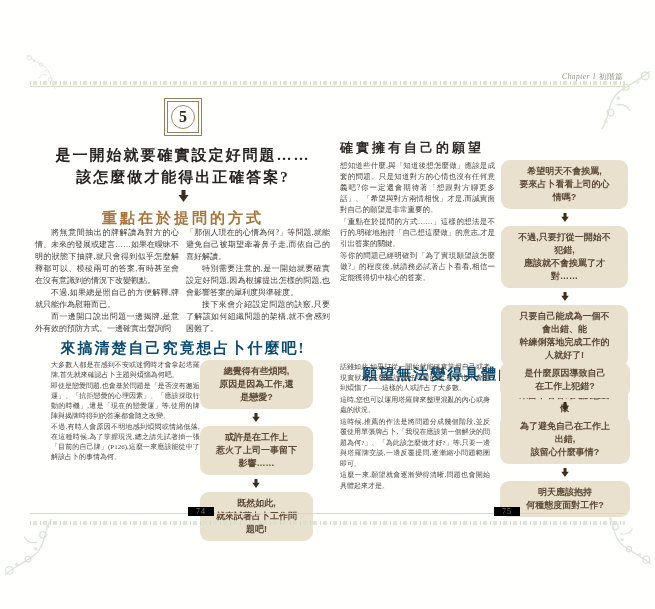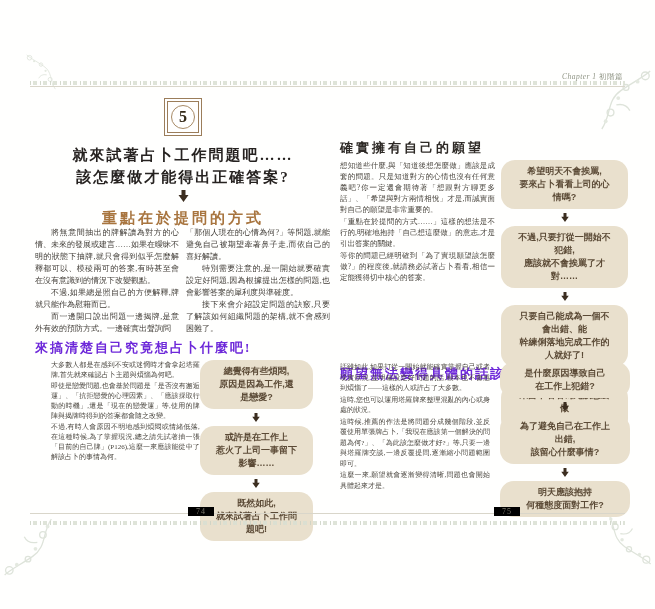--- a/index.html
+++ b/index.html
@@ -31,38 +31,38 @@
   .arr{display:inline-block;color:#3c2e20;line-height:0;}
   .arr svg{display:block;}
 
   
   .intro{position:absolute;top:227px;left:0;display:flex;gap:7px;}
   .intro .col{width:144px;font-size:8px;line-height:12px;text-align:justify;color:#413d37;}
   .intro p{margin:0;}
   .intro p.indent{text-indent:2em;}
 
   
-  .sec-head{position:absolute;top:339px;left:0;width:100%;margin:0;
-            font-size:13px;font-weight:bold;color:#6d28d9;letter-spacing:2px;}
+  .sec-head{position:absolute;top:339px;left:0;width:100%;margin:0;text-align:center;
+            font-size:15px;font-weight:bold;color:#0c4a6e;letter-spacing:2px;}
 
   
   .zone{position:absolute;display:flex;}
   .lp-bottom{top:360px;left:16px;width:262px;}
   .rp-top{top:160px;left:0;width:288px;}
   .rp-bottom{top:362px;left:0;width:290px;}
   .para{font-size:7px;line-height:10px;text-align:justify;color:#4a463f;}
   .para p{margin:0 0 1px 0;}
   .lp-bottom .para{width:150px;}
   .rp-top .para{width:155px;font-size:7.5px;line-height:11px;}
   .rp-bottom .para{width:150px;line-height:10.5px;}
   .flow{margin-left:auto;display:flex;flex-direction:column;align-items:center;}
   .lp-bottom .flow{width:114px;}
   .rp-top .flow{width:127px;}
   .rp-bottom .flow{width:130px;}
-  .fbox{box-sizing:border-box;width:100%;background:#e9e0cd;border-radius:14px;padding:5px 16px;
+  .fbox{box-sizing:border-box;width:100%;background:#e9e0cd;border-radius:9px;padding:5px 16px;
         text-align:center;font-family:"Liberation Sans","DejaVu Sans",sans-serif;font-weight:bold;
         font-size:9px;line-height:13px;color:#5b4a36;white-space:pre-line;}
   .flow .arr{margin:4px 0;}
 
   
   .rp-head{position:absolute;top:139px;left:0;width:100%;margin:0;text-align:left;
            font-size:13px;font-weight:bold;color:#2e2a26;letter-spacing:3px;}
 </style>
 </head>
 <body>
@@ -135,21 +135,21 @@
 
   <section class="page left">
 
     <div class="lp-head">
       <div class="medallion">
         <div class="med-inner">
           <div class="med-circle">5</div>
         </div>
       </div>
       <h2 class="title">
-        <span>就來試著占卜工作問題吧……</span><br>
+        <span>是一開始就要確實設定好問題……</span><br>
         <span>該怎麼做才能得出正確答案?</span>
       </h2>
       <span class="arr">
         <svg width="13" height="12" viewBox="0 0 12 12">
             <path fill="currentColor" d="M4 0h4v5h3l-5 7-5-7h3z"></path>
           </svg>
       </span>
       <h3 class="subtitle">重點在於提問的方式</h3>
     </div>
 

